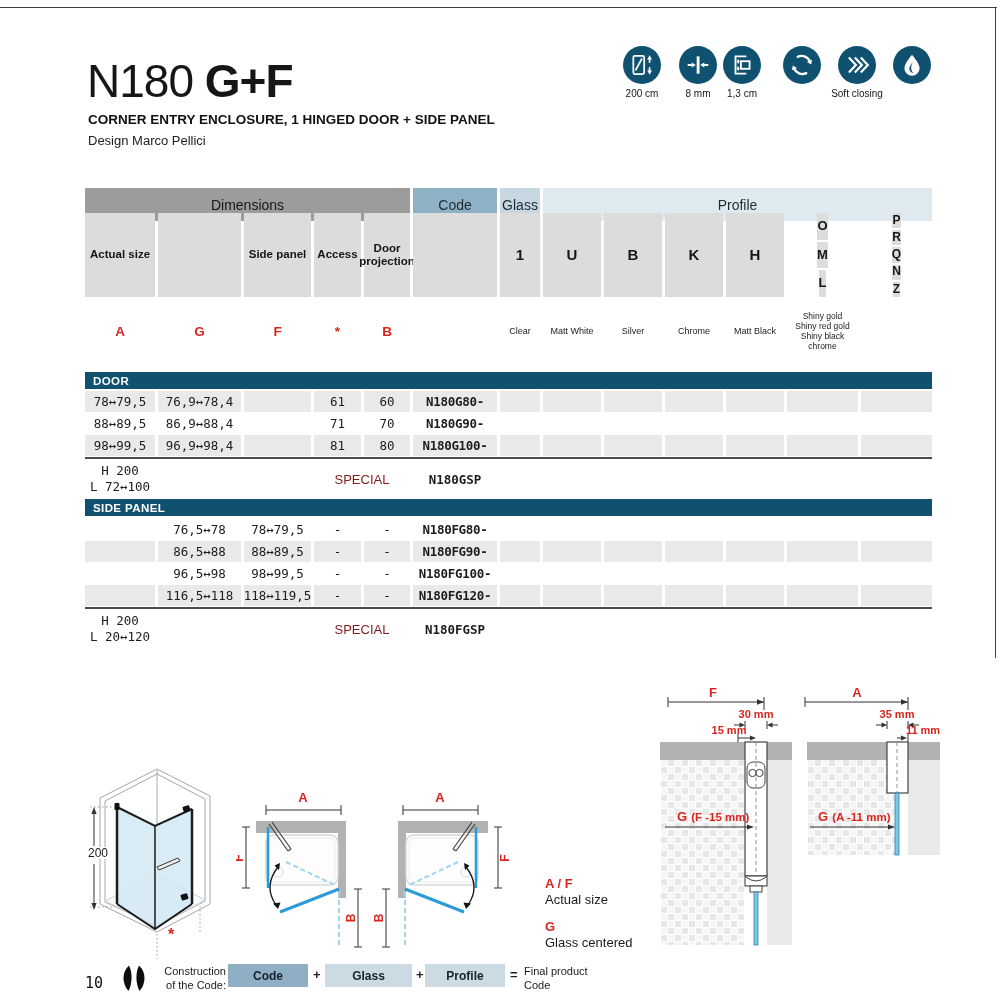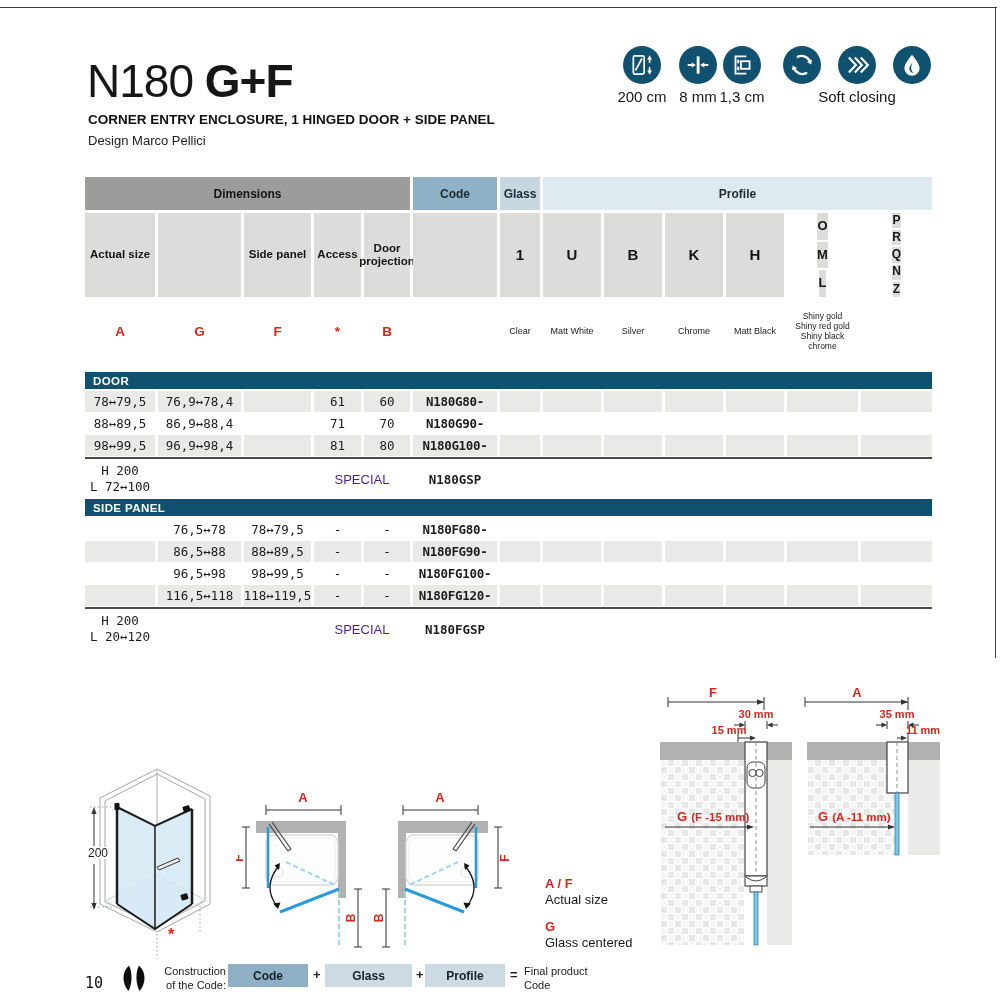--- a/index.html
+++ b/index.html
@@ -14,27 +14,27 @@
   
   .title{left:87px;top:54px;font-size:46px;letter-spacing:-1px;color:#161616;}
   .title .light{font-weight:400;}
   .title .bold{font-weight:bold;}
   .subtitle{left:88px;top:112px;font-size:13.5px;font-weight:bold;color:#111;}
   .designer{left:88px;top:133px;font-size:13px;color:#222;}
   
   .ficon{width:38px;height:38px;border-radius:50%;background:#0f516f;top:46px;
          display:flex;align-items:center;justify-content:center;}
   .ficon svg{width:26px;height:26px;}
-  .flabel{top:88px;font-size:15px;color:#161616;text-align:center;}
+  .flabel{top:88px;font-size:10px;color:#161616;text-align:center;}
   
   .row{position:absolute;left:85px;display:flex;gap:3px;}
   .cell{display:flex;align-items:center;justify-content:center;text-align:center;}
   .w-a{width:70px;}.w-g{width:83px;}.w-f{width:67px;}.w-ac{width:47px;}.w-b{width:46px;}
   .w-code{width:84px;}.w-gl{width:40px;}.w-p{width:58px;}.w-oml{width:71px;}.w-pr{width:71px;}
-  .gh{height:33px;font-size:12px;font-weight:bold;color:#1d2b33;}
+  .gh{height:33px;font-size:14px;font-weight:normal;color:#1d2b33;margin-top:11px;}
   .gh-dims{width:325px;background:#9c9c9b;color:#161616;}
   .gh-code{background:#8fb1c5;}
   .gh-glass{background:#c7d7e2;}
   .gh-prof{width:389px;background:#dfe9f0;}
   .sub .cell{background:#dcdcdb;height:84px;font-size:11.5px;font-weight:bold;color:#161616;line-height:1.15;}
   .sub .big{font-size:15px;}
   .stack{display:flex;flex-direction:column;gap:2px;background:transparent !important;}
   .stack > div{flex:1;background:#dcdcdb;display:flex;align-items:center;justify-content:center;
                font-weight:bold;color:#161616;}
   .stack3 > div{font-size:13px;}
@@ -47,21 +47,21 @@
           font-size:11.5px;font-weight:bold;letter-spacing:.4px;display:flex;align-items:center;
           padding-left:8px;box-sizing:border-box;}
   .data .cell{height:21px;background:#fff;font-size:12.5px;color:#1c1c1c;}
   .data.shaded .cell{background:#e9e9e8;}
   .data .code{font-weight:bold;letter-spacing:-.3px;}
   .thick{position:absolute;left:85px;width:847px;height:2px;background:#4a4a49;}
   .sprow{position:absolute;left:85px;width:847px;height:36px;}
   .sp-left{position:absolute;left:0;top:0;width:70px;height:36px;display:flex;flex-direction:column;
            align-items:center;justify-content:center;font-size:12.5px;line-height:1.3;color:#1c1c1c;}
   .sp-special{position:absolute;left:229px;top:0;width:96px;height:36px;display:flex;align-items:center;
-              justify-content:center;font-size:13px;color:#4c1d95;}
+              justify-content:center;font-size:13px;color:#7f1d1d;}
   .sp-code{position:absolute;left:328px;top:0;width:84px;height:36px;display:flex;align-items:center;
            justify-content:center;font-size:12.5px;font-weight:bold;color:#1c1c1c;text-align:center;}
   
   .tiles{position:absolute;background-color:#f6f6f6;
     background-image:repeating-linear-gradient(0deg,#fff 0 1px,rgba(0,0,0,0) 1px 7px),
                      repeating-linear-gradient(90deg,#fff 0 1px,rgba(0,0,0,0) 1px 7px),
                      repeating-conic-gradient(#e7e7e7 0% 25%,#f6f6f6 0% 50%);
     background-size:7px 7px,7px 7px,14px 14px;}
   .interior{position:absolute;background:#e9e9e8;}
   svg text{font-family:"Liberation Sans",sans-serif;}

